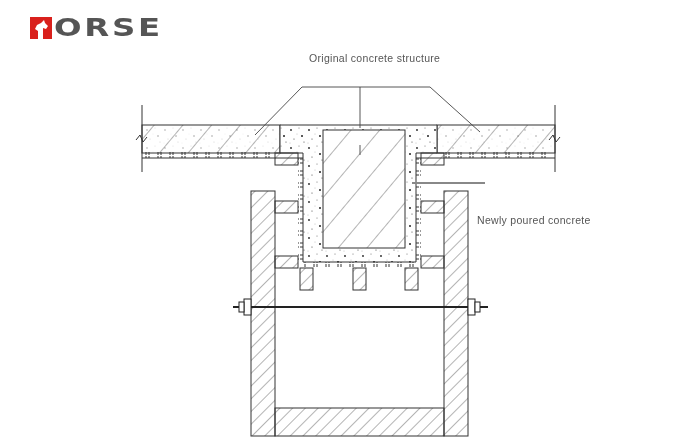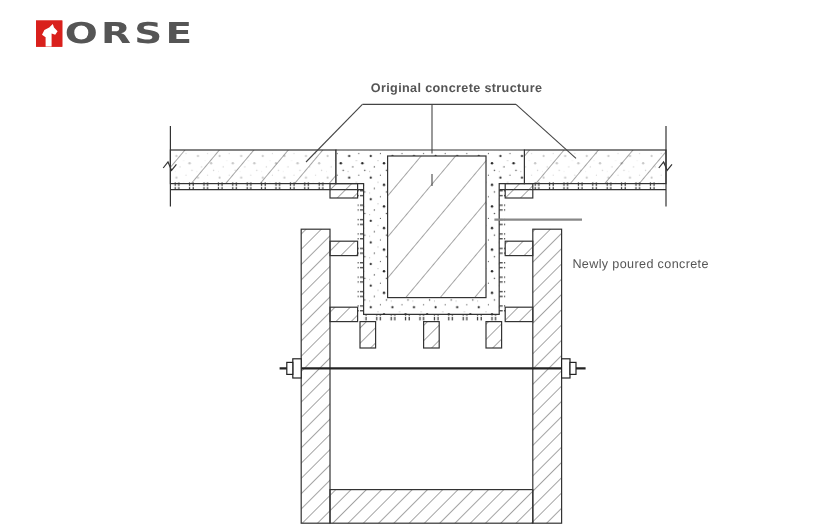--- a/index.html
+++ b/index.html
@@ -110,14 +110,14 @@
   <g stroke="#444" stroke-width="0.9" fill="none">
     <line x1="302" y1="87" x2="430" y2="87"></line>
     <line x1="302" y1="87" x2="255" y2="135"></line>
     <line x1="430" y1="87" x2="480" y2="132"></line>
     <line x1="360" y1="87" x2="360" y2="128"></line>
     <line x1="360" y1="145" x2="360" y2="155"></line>
     <line x1="412" y1="183" x2="485" y2="183" stroke="#888" stroke-width="2"></line>
   </g>
 </svg>
 
-<div class="label" style="left:309px; top:68px;font-weight:bold;">Original concrete structure</div>
+<div class="label" style="left:309px; top:52px;">Original concrete structure</div>
 <div class="label" style="left:477px; top:214px;">Newly poured concrete</div>
 
 </body></html>

